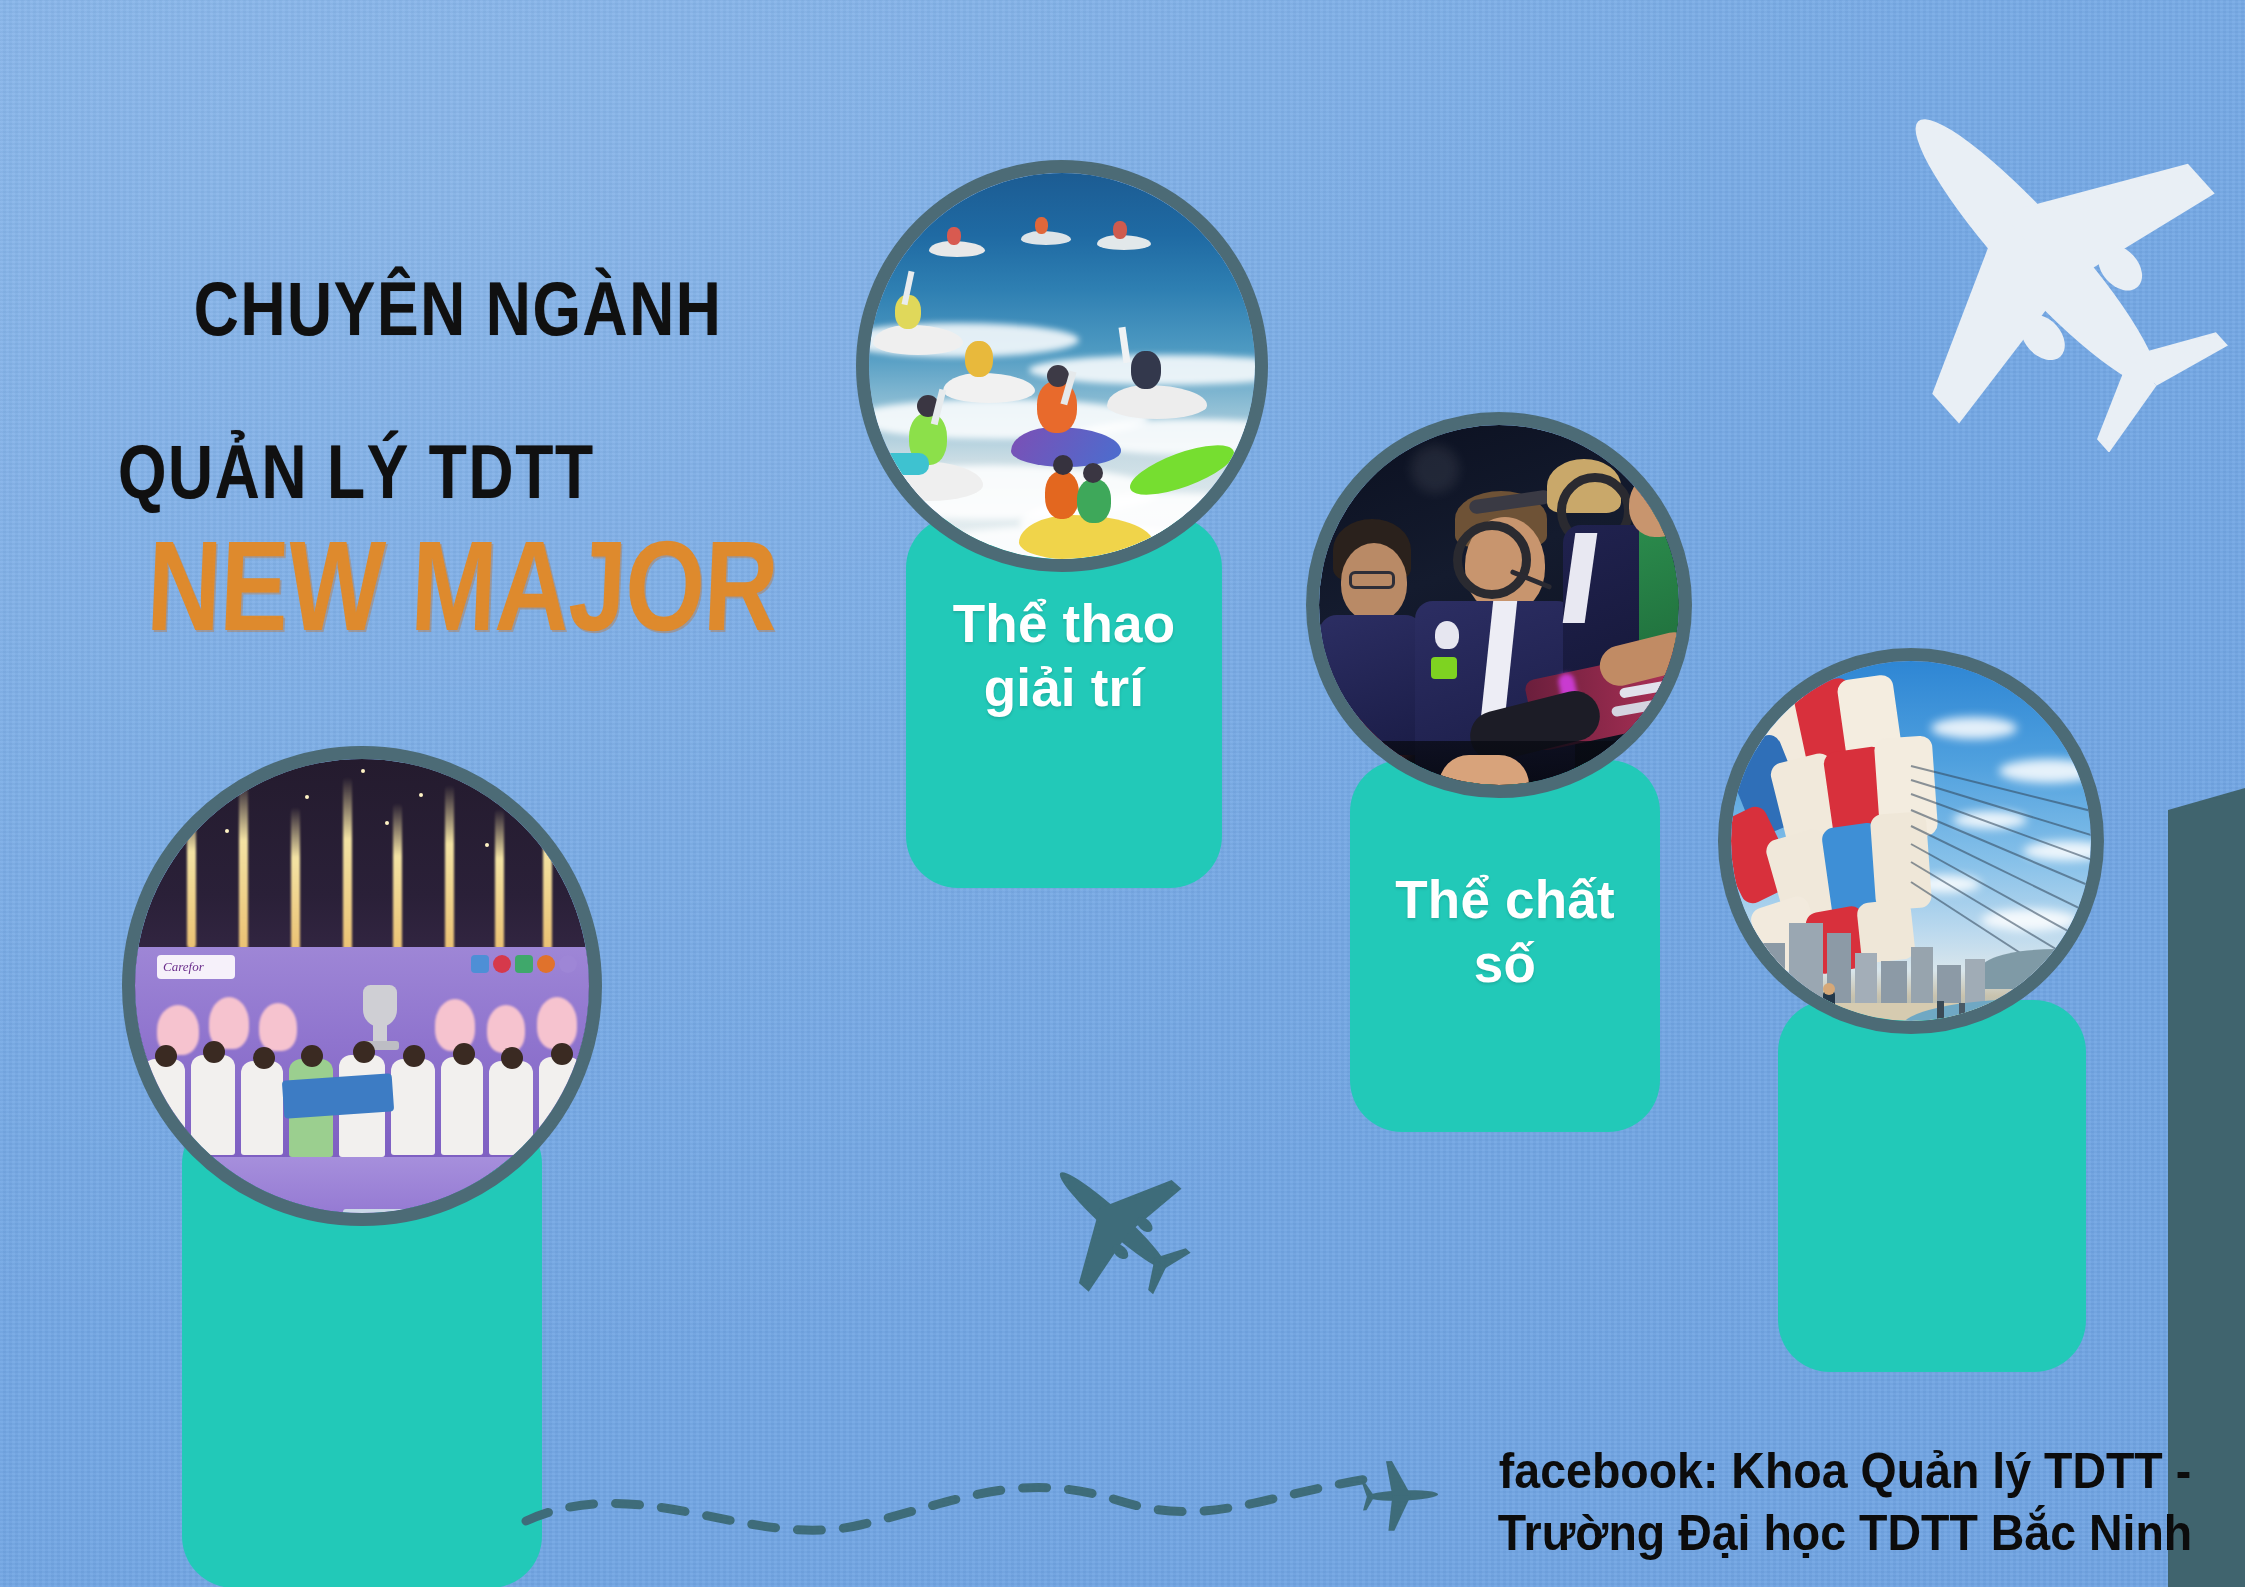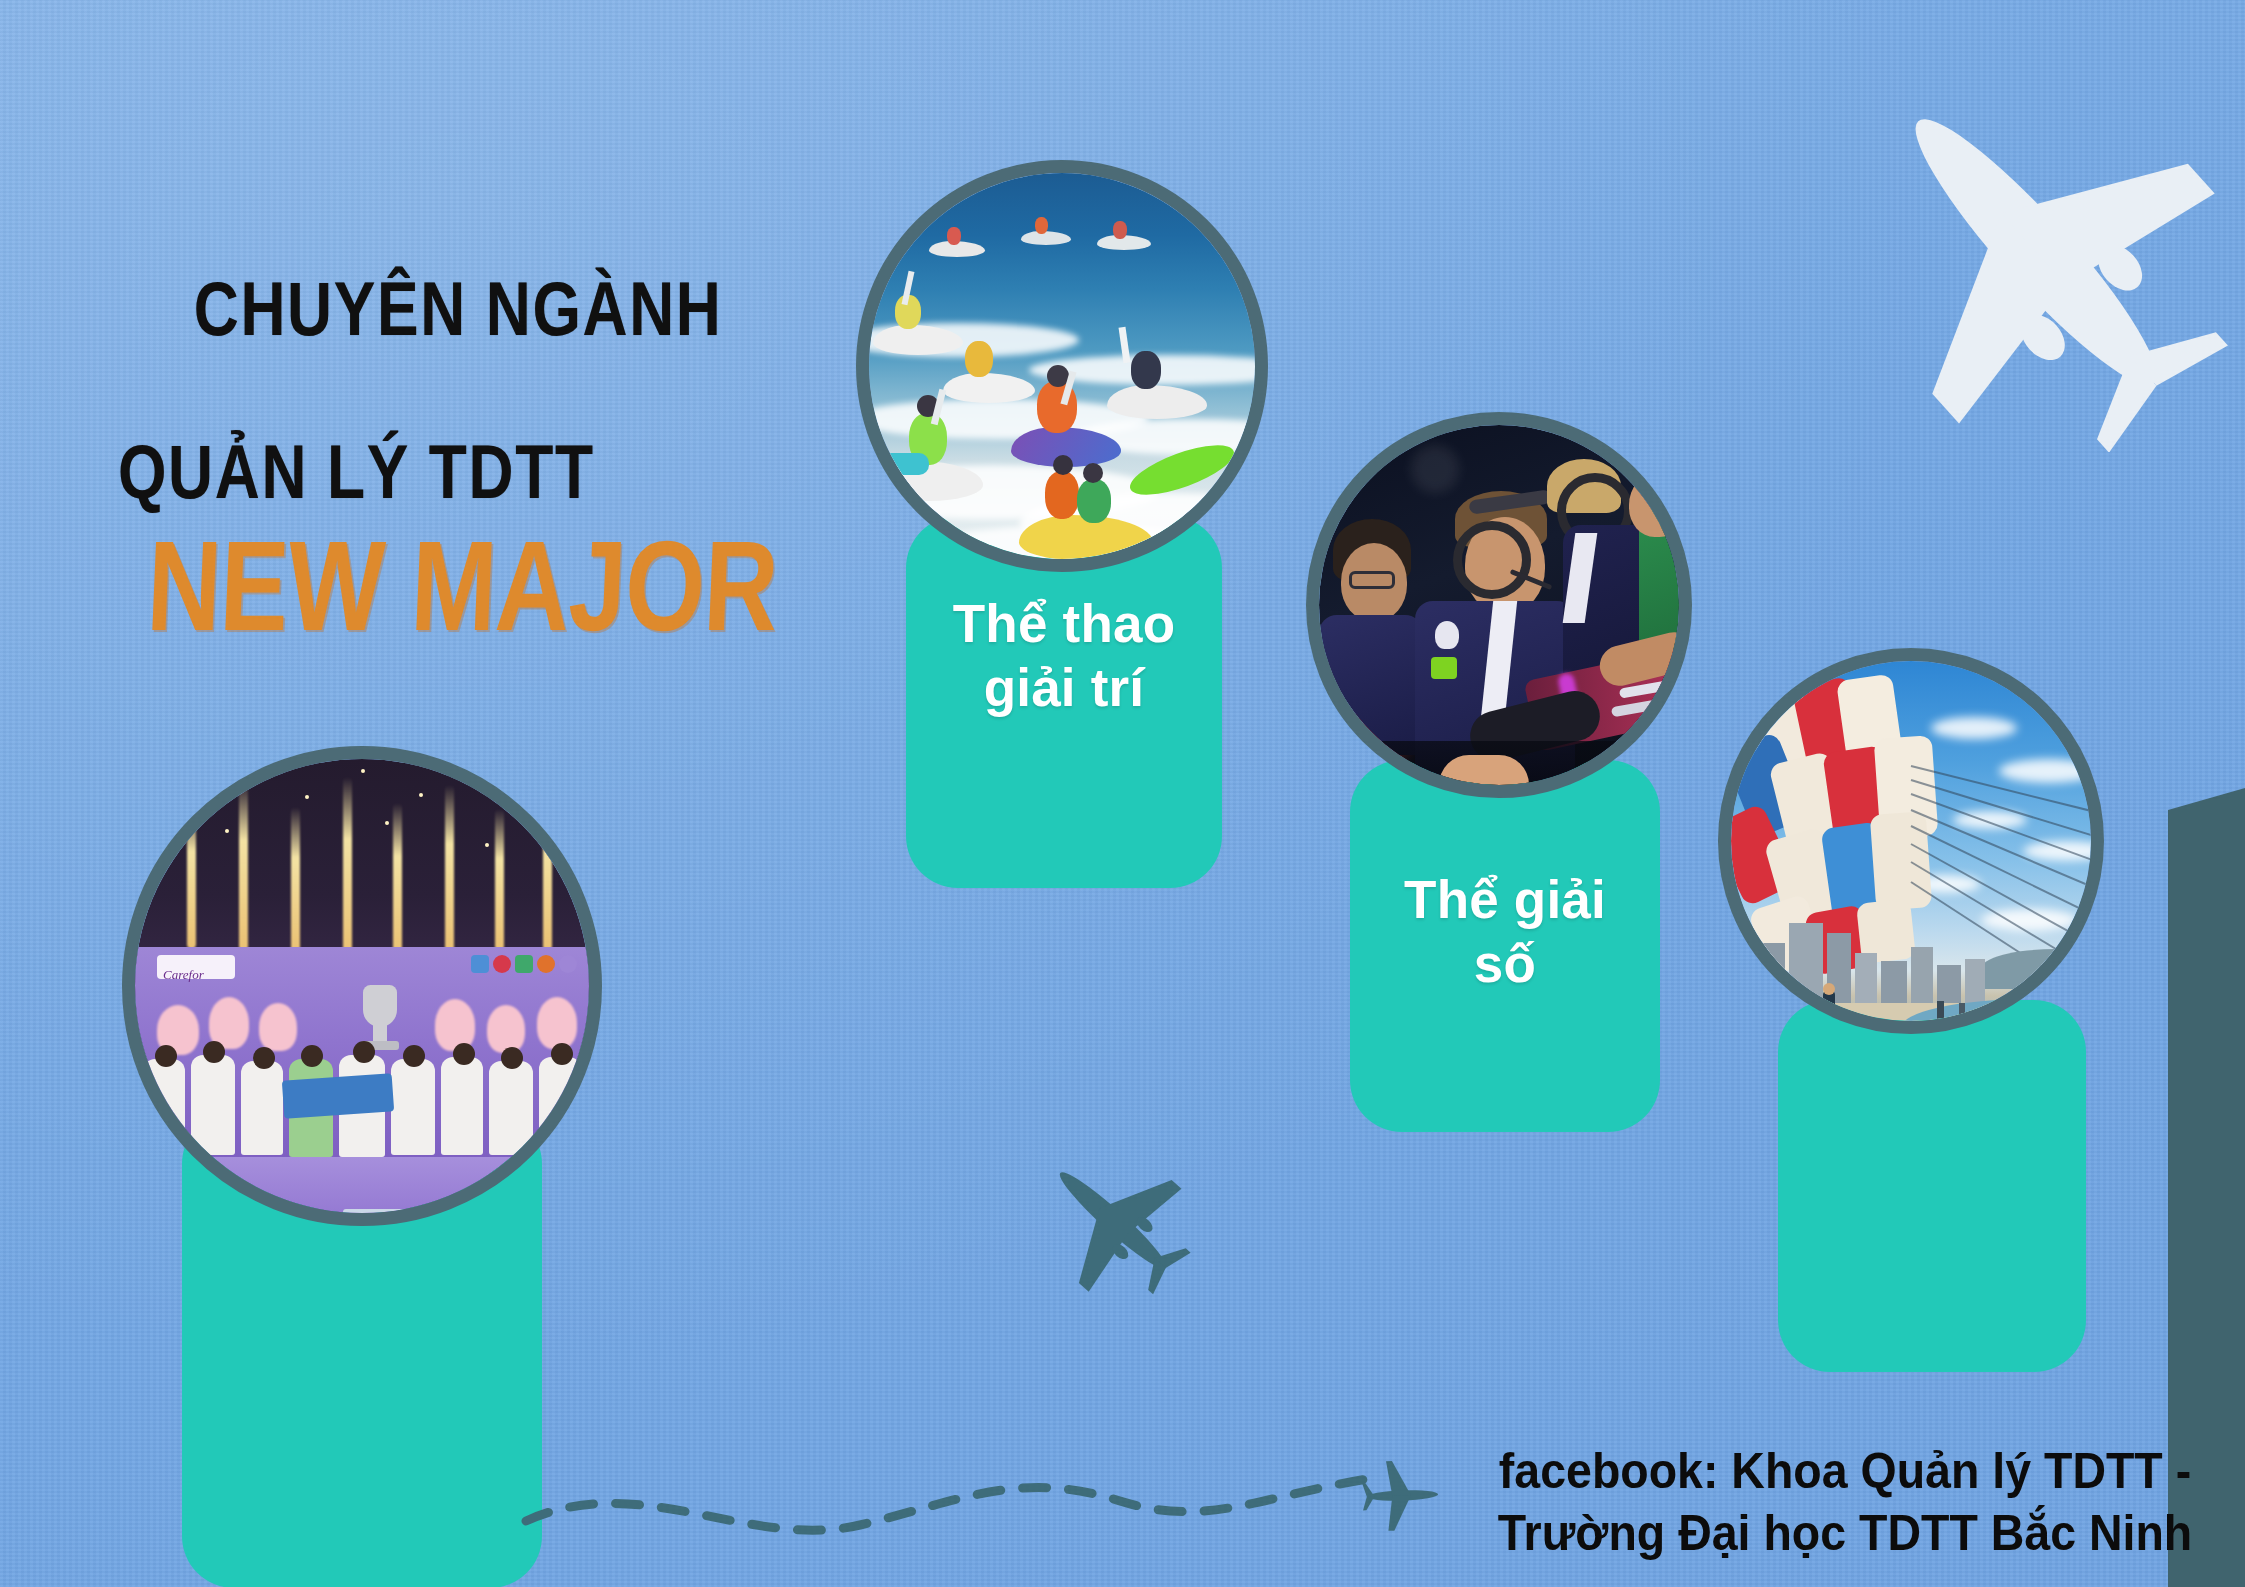--- a/index.html
+++ b/index.html
@@ -188,21 +188,21 @@
       <div class="spark" style="left:330px;top:18px;"></div>
       <div class="spark" style="left:380px;top:42px;"></div>
       <div class="spark" style="left:424px;top:26px;"></div>
       <div class="spark" style="left:90px;top:70px;"></div>
       <div class="spark" style="left:250px;top:62px;"></div>
       <div class="spark" style="left:350px;top:84px;"></div>
 
       <div class="banner" style="left:0px;top:188px;width:480px;height:210px;"></div>
 
       <div style="position:absolute;left:22px;top:196px;width:78px;height:24px;background:#F6F1FA;border-radius:4px;"></div>
-      <div style="position:absolute;left:28px;top:208px;width:62px;height:15px;color:#6B2E8C;font-size:13px;font-style:italic;font-family:'Liberation Serif',serif;">Carefor</div>
+      <div style="position:absolute;left:28px;top:200px;width:62px;height:15px;color:#6B2E8C;font-size:13px;font-style:italic;font-family:'Liberation Serif',serif;">Carefor</div>
 
       <div style="position:absolute;left:336px;top:196px;width:18px;height:18px;border-radius:4px;background:#4E8FD6;"></div>
       <div style="position:absolute;left:358px;top:196px;width:18px;height:18px;border-radius:50%;background:#D6394B;"></div>
       <div style="position:absolute;left:380px;top:196px;width:18px;height:18px;border-radius:4px;background:#3FA86B;"></div>
       <div style="position:absolute;left:402px;top:196px;width:18px;height:18px;border-radius:50%;background:#E0722C;"></div>
       <div style="position:absolute;left:424px;top:196px;width:18px;height:18px;border-radius:50%;background:#9E86D6;"></div>
 
       <div style="position:absolute;left:228px;top:226px;width:34px;height:42px;background:#CFCFD4;border-radius:8px 8px 18px 18px;"></div>
       <div style="position:absolute;left:238px;top:266px;width:14px;height:18px;background:#CFCFD4;"></div>
       <div style="position:absolute;left:226px;top:282px;width:38px;height:9px;background:#BDBDC4;border-radius:3px;"></div>
@@ -292,21 +292,21 @@
       <div class="rider" style="left:176px;top:298px;width:34px;height:48px;background:#E3671F;"></div>
       <div class="rider" style="left:208px;top:306px;width:34px;height:44px;background:#3EA85A;"></div>
       <div style="position:absolute;left:184px;top:282px;width:20px;height:20px;border-radius:50%;background:#36323E;"></div>
       <div style="position:absolute;left:214px;top:290px;width:20px;height:20px;border-radius:50%;background:#3A3642;"></div>
 
       <div style="position:absolute;left:258px;top:280px;width:110px;height:34px;background:#76DE30;border-radius:50%;transform:rotate(-20deg);"></div>
     </div>
   </div>
 
   <div class="card" style="left:1350px;top:760px;width:310px;height:372px;"></div>
-  <div class="card-label" style="left:1350px;top:868px;width:310px;">Thể giải
+  <div class="card-label" style="left:1350px;top:868px;width:310px;">Thể chất
 số</div>
 
   <div class="photo" style="left:1306px;top:412px;width:386px;height:386px;">
     <div class="inner">
       <div class="esports"></div>
       <div class="bokeh" style="left:14px;top:206px;width:62px;height:62px;background:#C8D44A;"></div>
       <div class="bokeh" style="left:28px;top:282px;width:64px;height:64px;background:#D03C32;"></div>
       <div class="bokeh" style="left:92px;top:20px;width:48px;height:48px;background:rgba(255,255,255,.08);"></div>
 
       <div class="hair" style="left:14px;top:94px;width:78px;height:62px;background:#2A211C;"></div>

